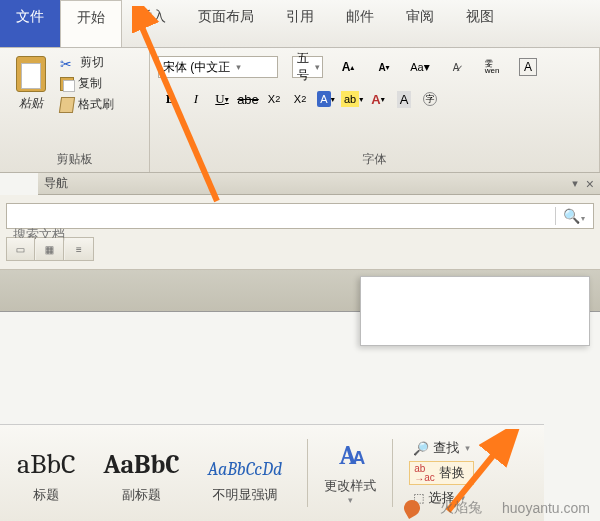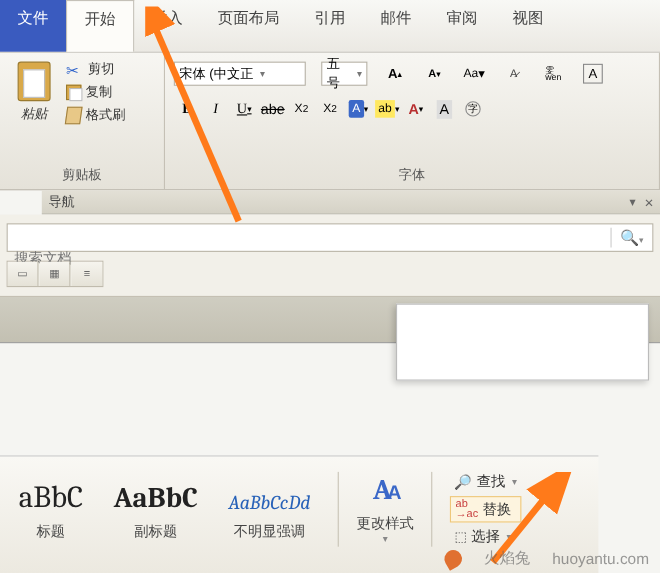--- a/index.html
+++ b/index.html
@@ -30,21 +30,21 @@
 .copy-icon { background: #d9a94a; border: 1px solid #9a7a2f; width: 14px; height: 14px; position: relative; }
 .copy-icon::after { content:""; position:absolute; width:10px; height:10px; background:#fff; border:1px solid #bbb; top:2px; left:2px; }
 .brush-icon { width: 14px; height: 16px; background: #e8c887; border: 1px solid #a08040; transform: skewX(-8deg); }
 
 
 .font-group { flex: 1; }
 .font-row1 { display: flex; gap: 14px; align-items: center; padding: 4px 0; }
 .combo { background: #fff; border: 1px solid #b5b0a3; height: 22px; display: flex; align-items: center; padding: 0 4px; font-size: 12px; }
 .combo .arrow { margin-left: 6px; font-size: 9px; color: #777; }
 .font-name { width: 120px; }
-.font-size { width: 42px; }
+.font-size { width: 31px; }
 .sq-btn { width: 22px; height: 22px; border: 1px solid transparent; display: flex; align-items: center; justify-content: center; font-size: 12px; background: transparent; }
 .font-row2 { display: flex; gap: 2px; align-items: center; padding: 6px 0 0 0; }
 .fbtn { width: 24px; height: 22px; display: flex; align-items: center; justify-content: center; font-size: 13px; border: 1px solid transparent; }
 .bold { font-weight: bold; font-family: "Times New Roman", serif; }
 .italic { font-style: italic; font-family: "Times New Roman", serif; }
 .underline { text-decoration: underline; font-family: "Times New Roman", serif; }
 .strike { text-decoration: line-through; }
 .sub { font-size: 11px; }
 .sup { font-size: 11px; }
 .blue-box { background: #3b68c8; color: #fff; font-size: 11px; padding: 2px 3px; border-radius: 2px; }
@@ -64,21 +64,21 @@
 .search-box input { flex: 1; border: none; outline: none; padding: 0 6px; font-size: 13px; background: transparent; margin-top: 36px; }
 .search-sep { width: 1px; height: 18px; background: #ccc; }
 .search-glass { padding: 0 8px; color: #2a5fc9; font-size: 14px; }
 .view-btns { display: flex; gap: 1px; margin-top: 8px; border: 1px solid #c0bbad; width: fit-content; }
 .view-btn { width: 28px; height: 22px; background: linear-gradient(#f6f4ee,#e5e2d7); display: flex; align-items: center; justify-content: center; font-size: 10px; color: #666; border-right: 1px solid #c0bbad; }
 .view-btn:last-child { border-right: none; }
 .doc-area { background: linear-gradient(#cfcdc1, #c3c0b2); height: 42px; border-bottom: 1px solid #999; position: relative; }
 .doc-page { position: absolute; right: 10px; top: 6px; width: 230px; height: 70px; background: #fff; box-shadow: -2px 2px 6px rgba(0,0,0,0.2); border: 1px solid #bbb; }
 
 
-.bottom { position: absolute; bottom: 0; left: 0; width: 544px; background: linear-gradient(#f9f8f4, #ece9e0); border-top: 1px solid #ccc; padding: 12px 0 22px 0; display: flex; align-items: flex-start; }
+.bottom { position: absolute; bottom: 0; left: 0; width: 544px; background: linear-gradient(#f9f8f4, #ece9e0); border-top: 1px solid #ccc; padding: 12px 0 12px 0; display: flex; align-items: flex-end; }
 .styles { display: flex; gap: 10px; padding: 0 8px; }
 .style-item { display: flex; flex-direction: column; align-items: center; padding: 4px 8px; border: 1px solid transparent; }
 .style-preview { font-family: "Cambria", serif; height: 36px; display: flex; align-items: flex-end; }
 .style-big { font-size: 28px; font-weight: 500; color: #222; }
 .style-mid { font-size: 26px; font-weight: 700; color: #222; }
 .style-small { font-size: 18px; font-style: italic; color: #2862b8; }
 .style-label { font-size: 13px; color: #444; margin-top: 6px; }
 .vsep { width: 1px; background: #c8c3b5; margin: 2px 8px; align-self: stretch; }
 .change-style { display: flex; flex-direction: column; align-items: center; padding: 4px 8px; }
 .cs-icon { font-size: 26px; color: #3b68c8; font-family: "Cambria", serif; font-weight: 600; letter-spacing: -4px; }

